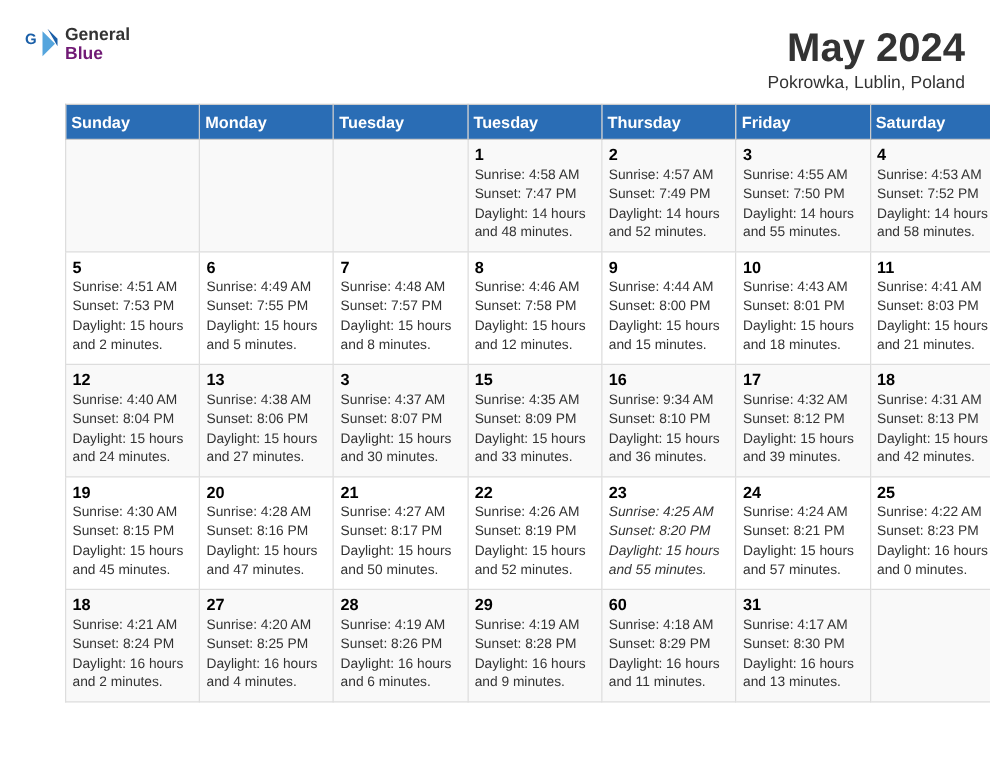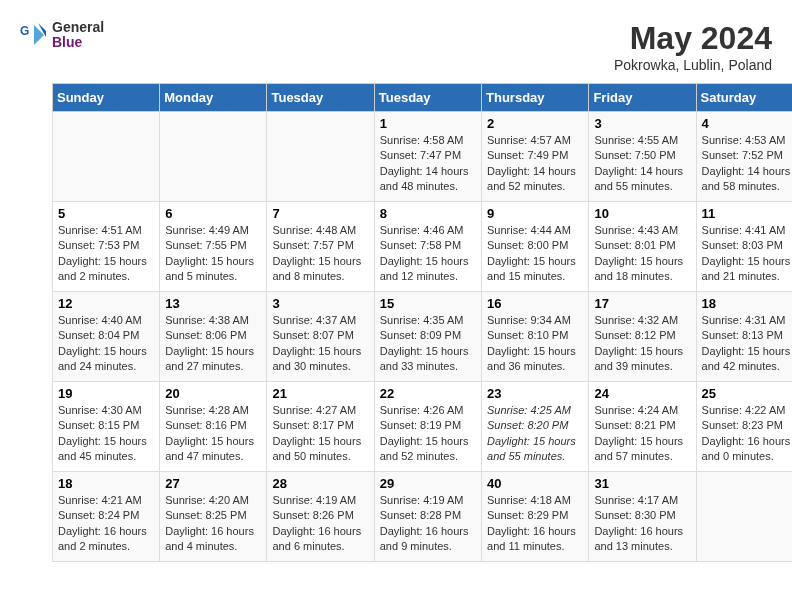--- a/index.html
+++ b/index.html
@@ -335,21 +335,21 @@
 and 6 minutes.</div>
         </td>
         <td>
           <span class="day-number">29</span>
           <div class="day-info" style="white-space: pre-line;">Sunrise: 4:19 AM
 Sunset: 8:28 PM
 Daylight: 16 hours
 and 9 minutes.</div>
         </td>
         <td>
-          <span class="day-number">40</span>
+          <span class="day-number">60</span>
           <div class="day-info" style="white-space: pre-line;">Sunrise: 4:18 AM
 Sunset: 8:29 PM
 Daylight: 16 hours
 and 11 minutes.</div>
         </td>
         <td>
           <span class="day-number">31</span>
           <div class="day-info" style="white-space: pre-line;">Sunrise: 4:17 AM
 Sunset: 8:30 PM
 Daylight: 16 hours

